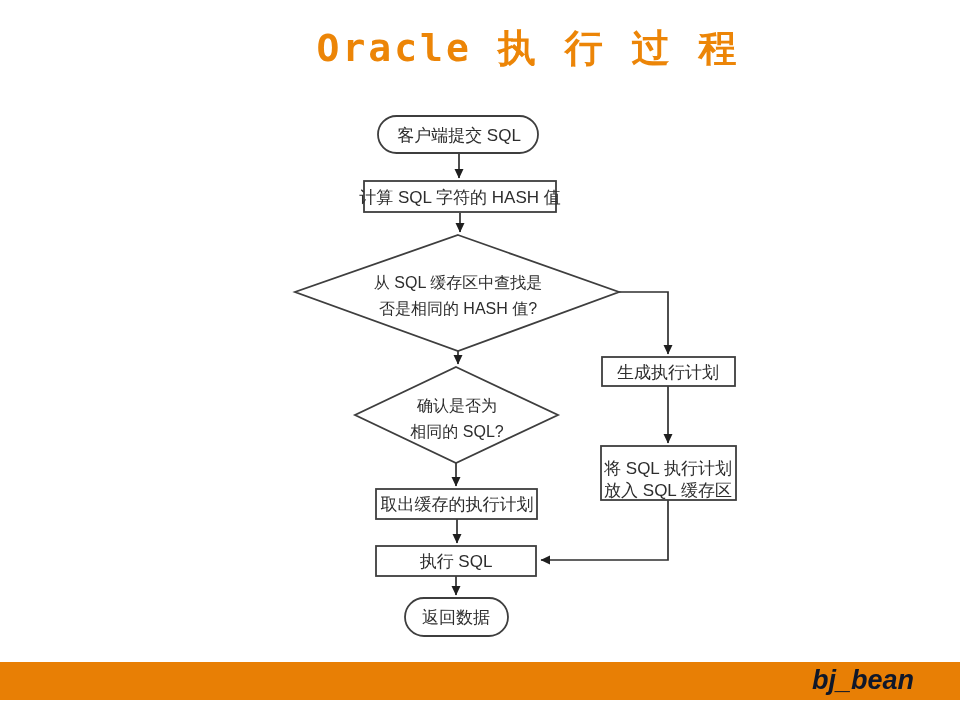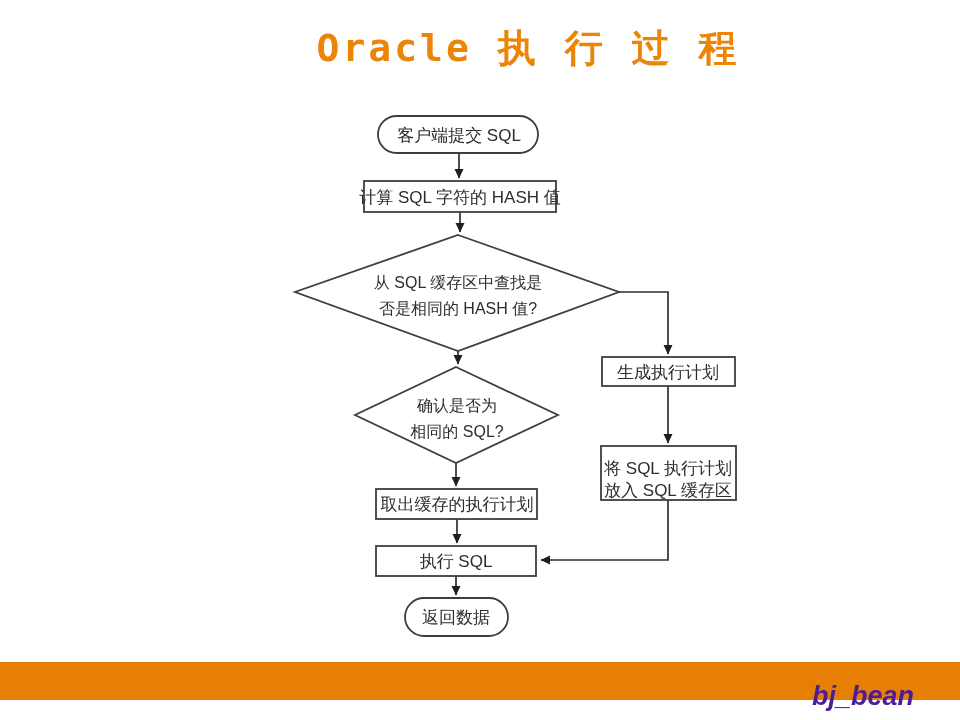--- a/index.html
+++ b/index.html
@@ -33,23 +33,23 @@
   }
   .node-label.small { font-size: 16px; }
   .footer-bar {
     position: absolute;
     left: 0; top: 662px;
     width: 960px; height: 38px;
     background: #E87F05;
   }
   .watermark {
     position: absolute;
-    right: 46px; top: 16px;
+    right: 46px; top: 0;
     height: 21px; line-height: 36px;
-    color: #4c1d95;
+    color: #0f172a;
     font-weight: bold;
     font-style: italic;
     font-size: 27px;
     font-family: "Liberation Sans", sans-serif;
   }
 </style>
 </head>
 <body>
 
 <div class="slide-title">Oracle 执 行 过 程</div>

